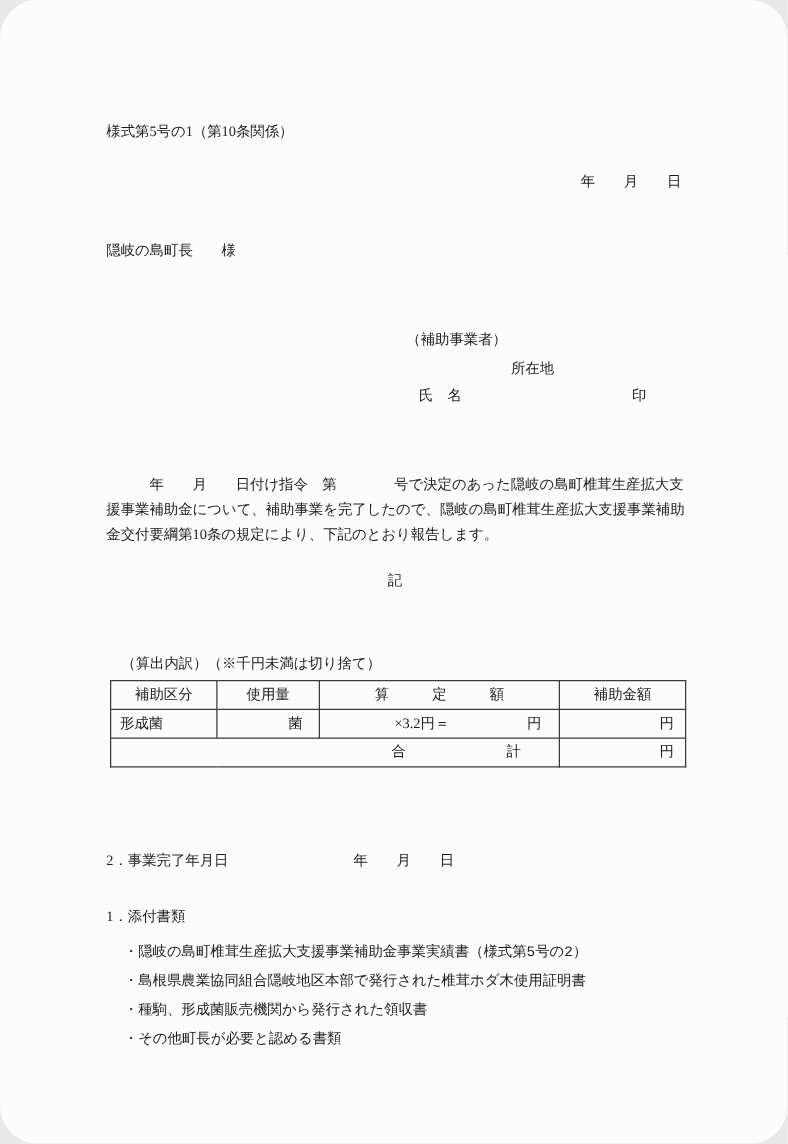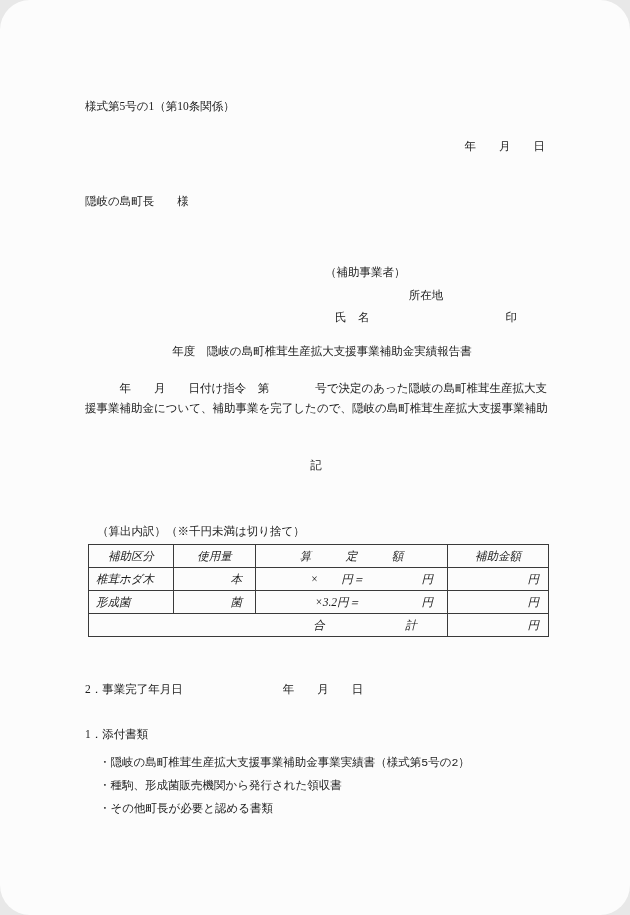--- a/index.html
+++ b/index.html
@@ -27,21 +27,21 @@
   #body-par{top:378px;left:85px;width:470px;line-height:20px;}
   #record-marker{top:458px;left:85px;width:462px;text-align:center;}
   #s1-line{top:501px;left:85px;display:flex;align-items:flex-end;}
   .amount-line{
     display:inline-flex;justify-content:space-between;
     width:108px;margin-left:26px;
     border-bottom:1px solid #3a3a3a;
   }
   .amount-line .yen{margin-right:14px;}
   #s1-note{top:524px;left:97px;}
-  #s1-table{top:544px;left:88px;font-style:italic;}
+  #s1-table{top:544px;left:88px;}
   table{border-collapse:collapse;table-layout:fixed;width:460px;}
   td,th{
     border:1px solid #3a3a3a;
     height:22px;padding:0;
     font-weight:normal;font-size:11.5px;
     vertical-align:middle;
   }
   col.c1{width:85px;} col.c2{width:82px;} col.c3{width:192px;} col.c4{width:101px;}
   th{text-align:center;}
   td.cat{padding-left:7px;text-align:left;}
@@ -69,25 +69,25 @@
 
   <div id="applicant" class="abs">
     <div>（補助事業者）</div>
     <div class="indent">所在地</div>
     <div class="name-row">
       <span>氏　名</span>
       <span>印</span>
     </div>
   </div>
 
-  <div id="doc-title" class="abs nowrap">年度　隠岐の島町椎茸生産拡大支援事業補助金実績報告書</div>
 
   <div id="body-par" class="abs">
     <div class="nowrap">　　　年　　月　　日付け指令　第　　　　号で決定のあった隠岐の島町椎茸生産拡大支</div>
     <div class="nowrap">援事業補助金について、補助事業を完了したので、隠岐の島町椎茸生産拡大支援事業補助</div>
+    <div class="nowrap">金交付要綱第10条の規定により、下記のとおり報告します。</div>
   </div>
 
   <div id="record-marker" class="abs">記</div>
 
 
   <div id="s1-note" class="abs nowrap">（算出内訳）（※千円未満は切り捨て）</div>
 
   <div id="s1-table" class="abs">
     <table>
       <colgroup>
@@ -95,31 +95,20 @@
           <col class="c2">
           <col class="c3">
           <col class="c4">
         </colgroup>
       <tbody>
           <tr>
         <th>補助区分</th>
         <th>使用量</th>
         <th>算　　　定　　　額</th>
         <th>補助金額</th>
-      </tr>
-      <tr>
-        <td class="cat">椎茸ホダ木</td>
-        <td class="qty">本</td>
-        <td class="calc">
-          <div class="calc-in">
-            <span class="formula">×　　円＝</span>
-            <span class="fyen">円</span>
-          </div>
-        </td>
-        <td class="amt">円</td>
       </tr>
       <tr>
         <td class="cat">形成菌</td>
         <td class="qty">菌</td>
         <td class="calc">
           <div class="calc-in">
             <span class="formula">×3.2円＝</span>
             <span class="fyen">円</span>
           </div>
         </td>
@@ -135,17 +124,18 @@
 
   <div id="s2-line" class="abs nowrap">
     <span>2．事業完了年月日</span>
     <span class="s2-date">年　　月　　日</span>
   </div>
 
   <div id="s3-heading" class="abs nowrap">1．添付書類</div>
 
   <div id="s3-items" class="abs">
     <div class="nowrap">・隠岐の島町椎茸生産拡大支援事業補助金事業実績書（様式第5号の2）</div>
+    <div class="nowrap">・島根県農業協同組合隠岐地区本部で発行された椎茸ホダ木使用証明書</div>
     <div class="nowrap">・種駒、形成菌販売機関から発行された領収書</div>
     <div class="nowrap">・その他町長が必要と認める書類</div>
   </div>
 
 </div>
 
 </body></html>

